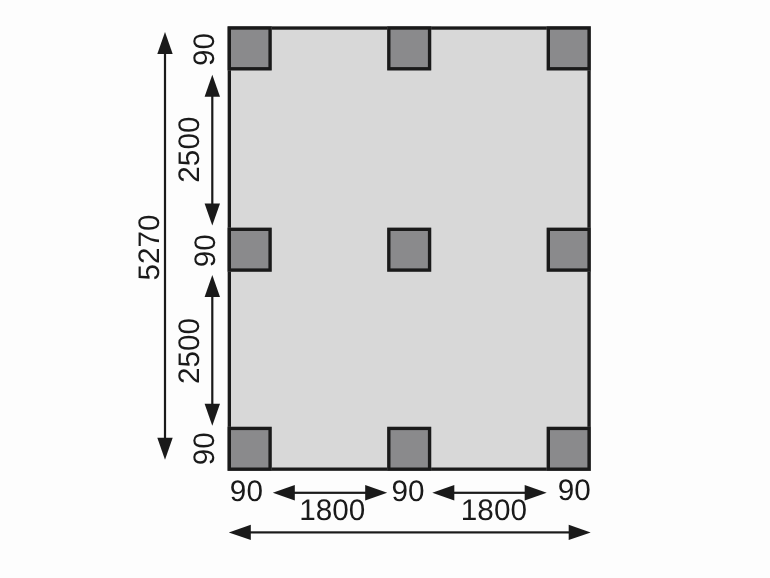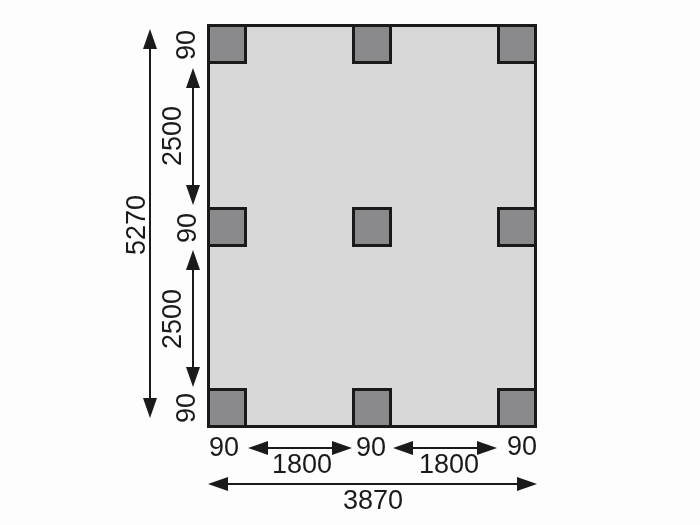--- a/index.html
+++ b/index.html
@@ -141,15 +141,14 @@
   </div>
   <div class="dim-label" style="left:449px; top:464px;">1800</div>
 
   <div class="dim-label" style="left:522px; top:446px;">90</div>
 
   <div class="arrow h" style="left:208px; top:477px; width:329px;">
     <div class="shaft"></div>
       <div class="head left"></div>
       <div class="head right"></div>
   </div>
-  <div class="dim-label" style="left:373px; top:500px;">3870</div>
 
 </div>
 
 </body></html>

